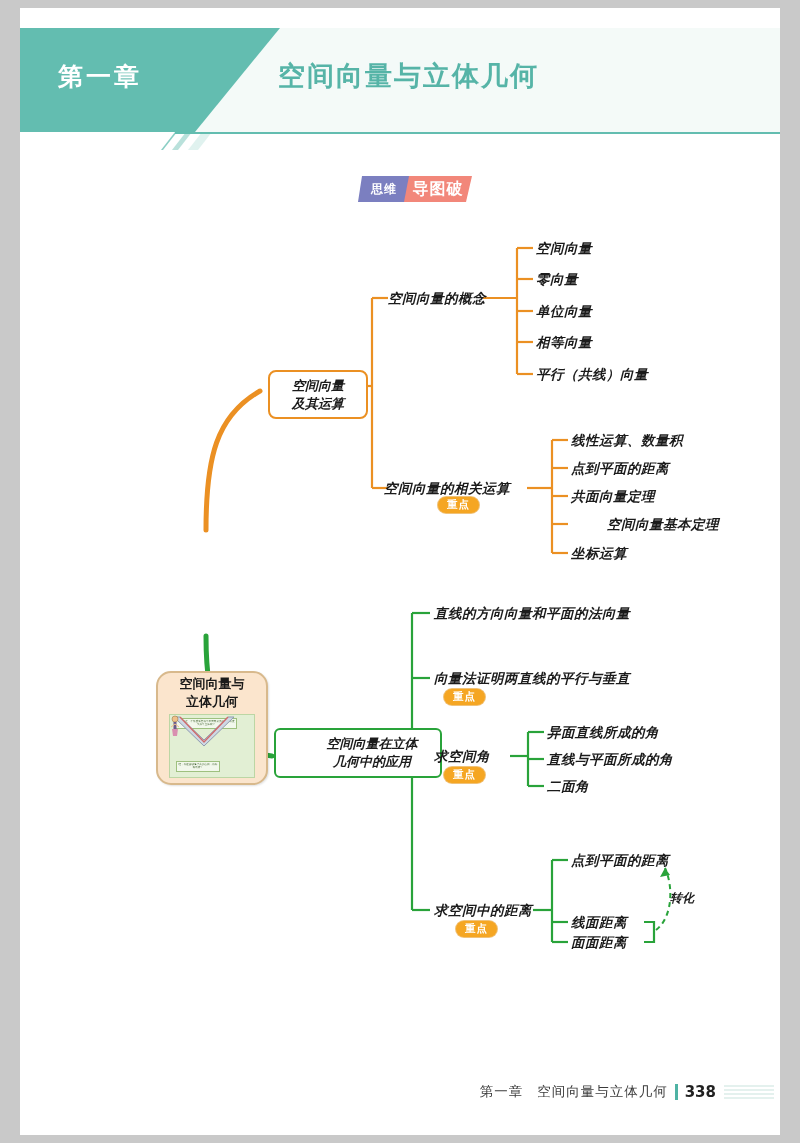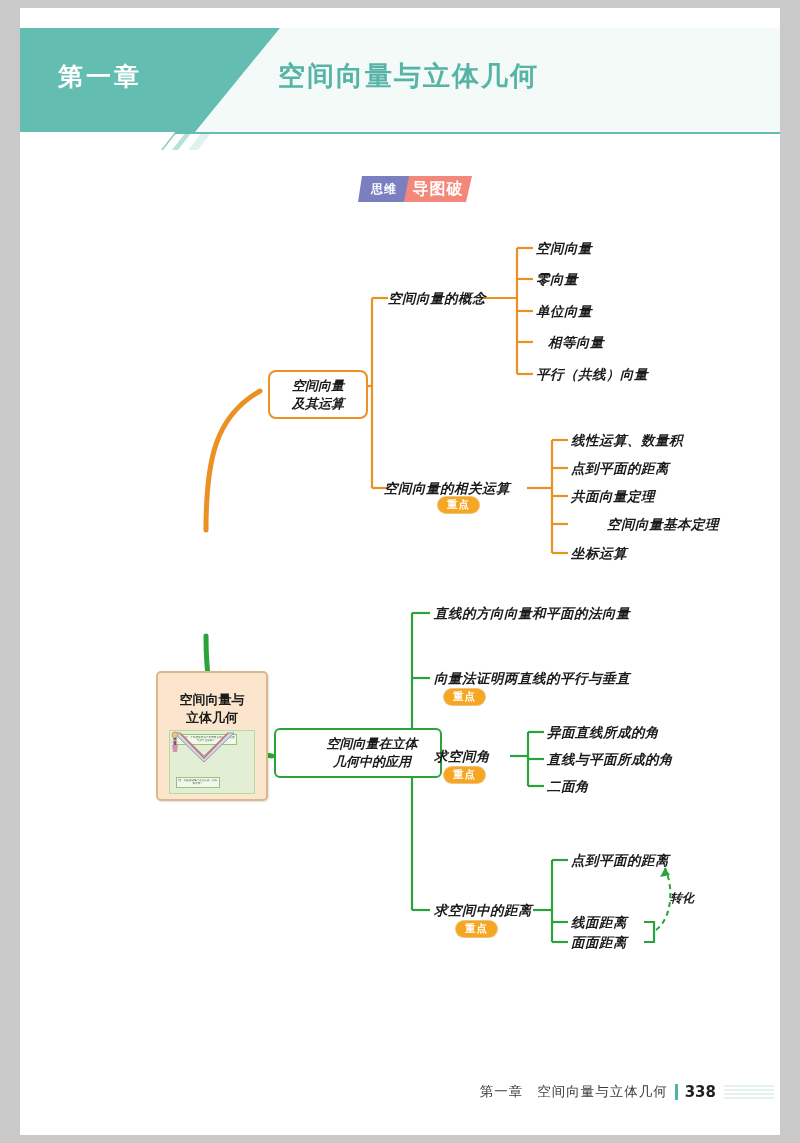--- a/index.html
+++ b/index.html
@@ -86,24 +86,24 @@
     padding:5px 9px;font-size:13px;line-height:1.35;color:#1b1b1b;
     font-style:italic;font-weight:bold;text-align:center;
   }
   .boxg{
     border:2px solid #29a33a;border-radius:6px;background:#fff;
     padding:5px 9px;font-size:13px;line-height:1.4;color:#1b1b1b;
     font-style:italic;font-weight:bold;text-align:center;
   }
   .center-node{
     position:absolute;left:136px;top:513px;width:100px;
-    border:2px solid #d8b98c;border-radius:5px;
+    border:2px solid #d8b98c;border-radius:15px;
     background:#fbe5cd;
     box-shadow:1px 1px 2px rgba(0,0,0,.12);
-    padding:18px 4px 5px;
+    padding:2px 4px 5px;
     text-align:center;
   }
   .center-node .cn-title{
     font-size:13px;font-weight:bold;color:#1a1a1a;line-height:1.35;
     font-family:"DejaVu Sans","Liberation Sans",sans-serif;
   }
   .illus{
     margin:4px auto 0;width:84px;height:62px;
     background:#e2efd4;border:1px solid #bcd6a4;position:relative;overflow:hidden;
   }
@@ -225,21 +225,21 @@
     <div class="node leaf" style="left:368px;top:132px;">空间向量的概念</div>
 
     <div class="node leaf" style="left:364px;top:322px;">空间向量的相关运算</div>
     <div class="pill-wrap" style="left:418px;top:336px;">
       <span class="pill">重点</span>
     </div>
 
     <div class="node leaf" style="left:516px;top:82px;">空间向量</div>
     <div class="node leaf" style="left:516px;top:113px;">零向量</div>
     <div class="node leaf" style="left:516px;top:145px;">单位向量</div>
-    <div class="node leaf" style="left:528px;top:176px;">相等向量</div>
+    <div class="node leaf" style="left:516px;top:176px;">相等向量</div>
     <div class="node leaf" style="left:516px;top:208px;">平行（共线）向量</div>
 
     <div class="node leaf" style="left:551px;top:274px;">线性运算、数量积</div>
     <div class="node leaf" style="left:551px;top:302px;">点到平面的距离</div>
     <div class="node leaf" style="left:551px;top:330px;">共面向量定理</div>
     <div class="node leaf" style="left:551px;top:358px;margin-left:36px;">空间向量基本定理</div>
     <div class="node leaf" style="left:551px;top:387px;">坐标运算</div>
 
     <div class="center-node">
       <div class="cn-title">空间向量与</div>

